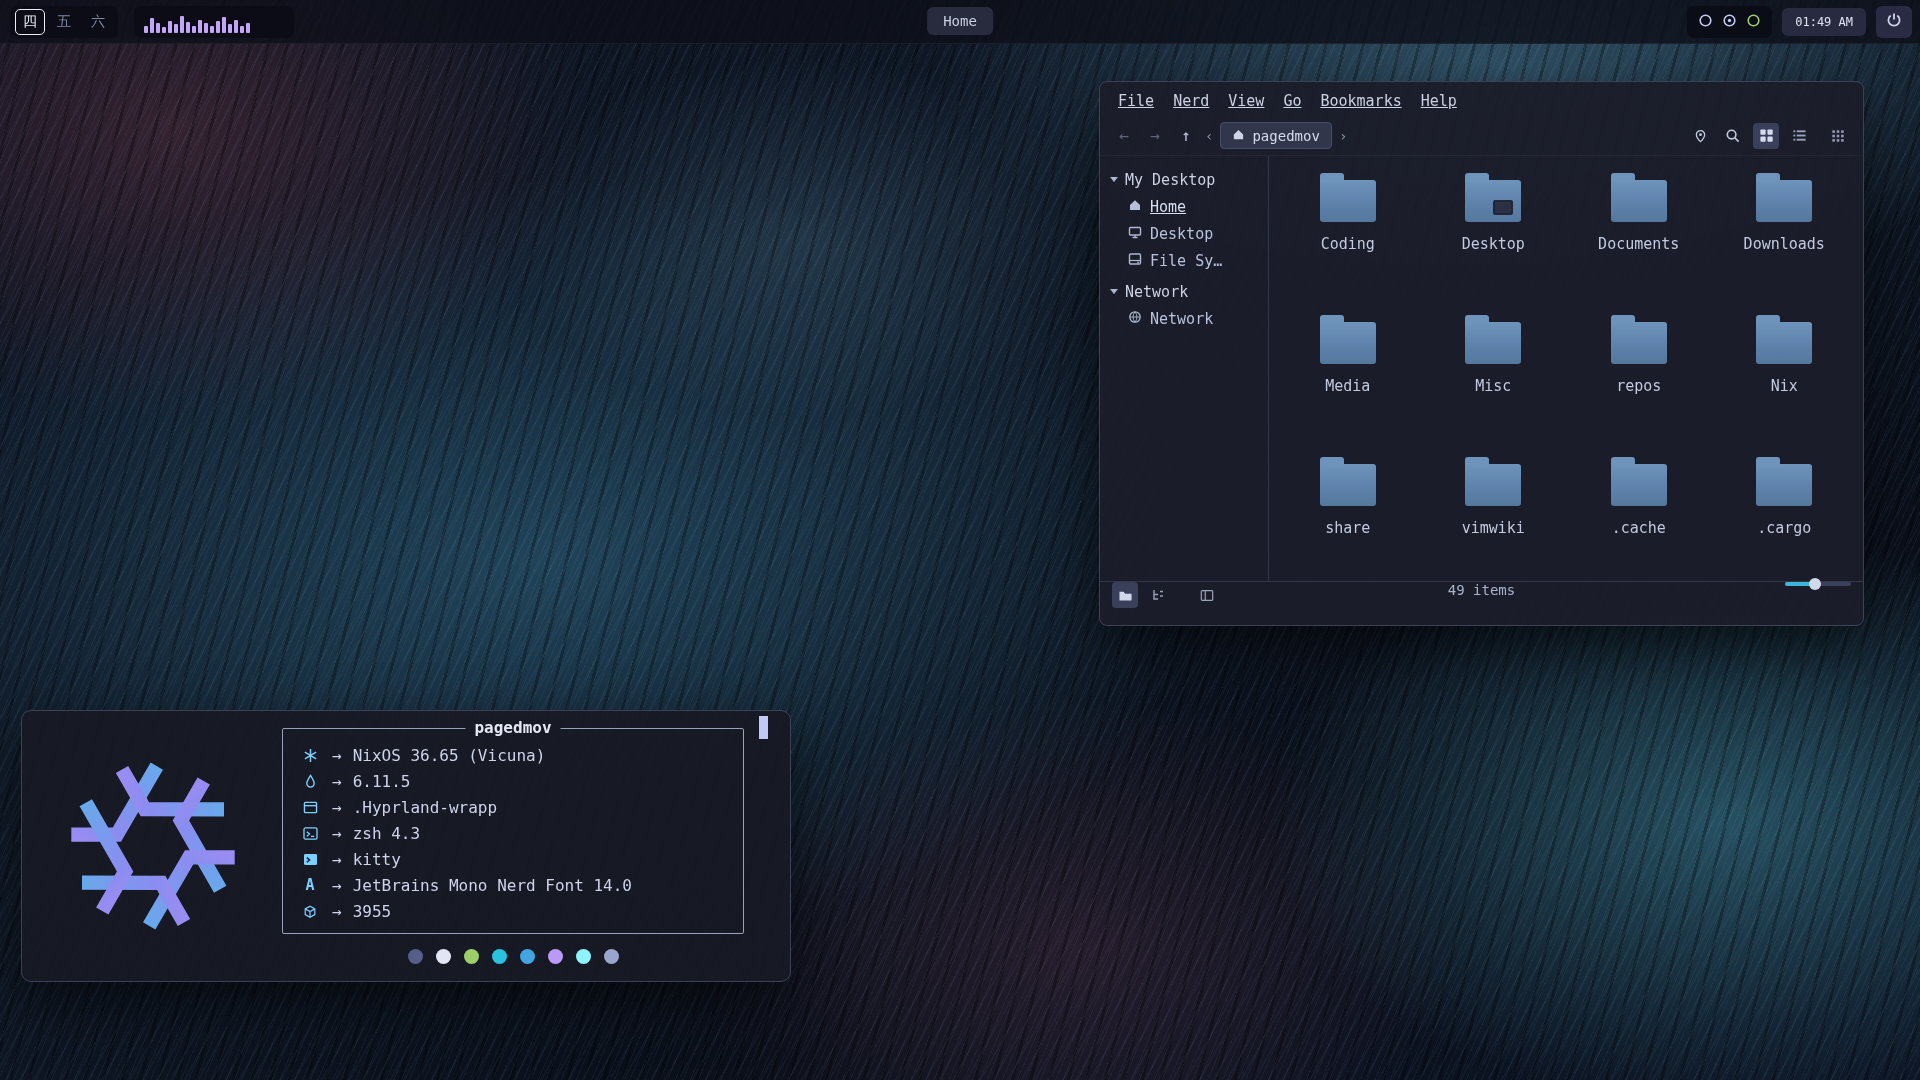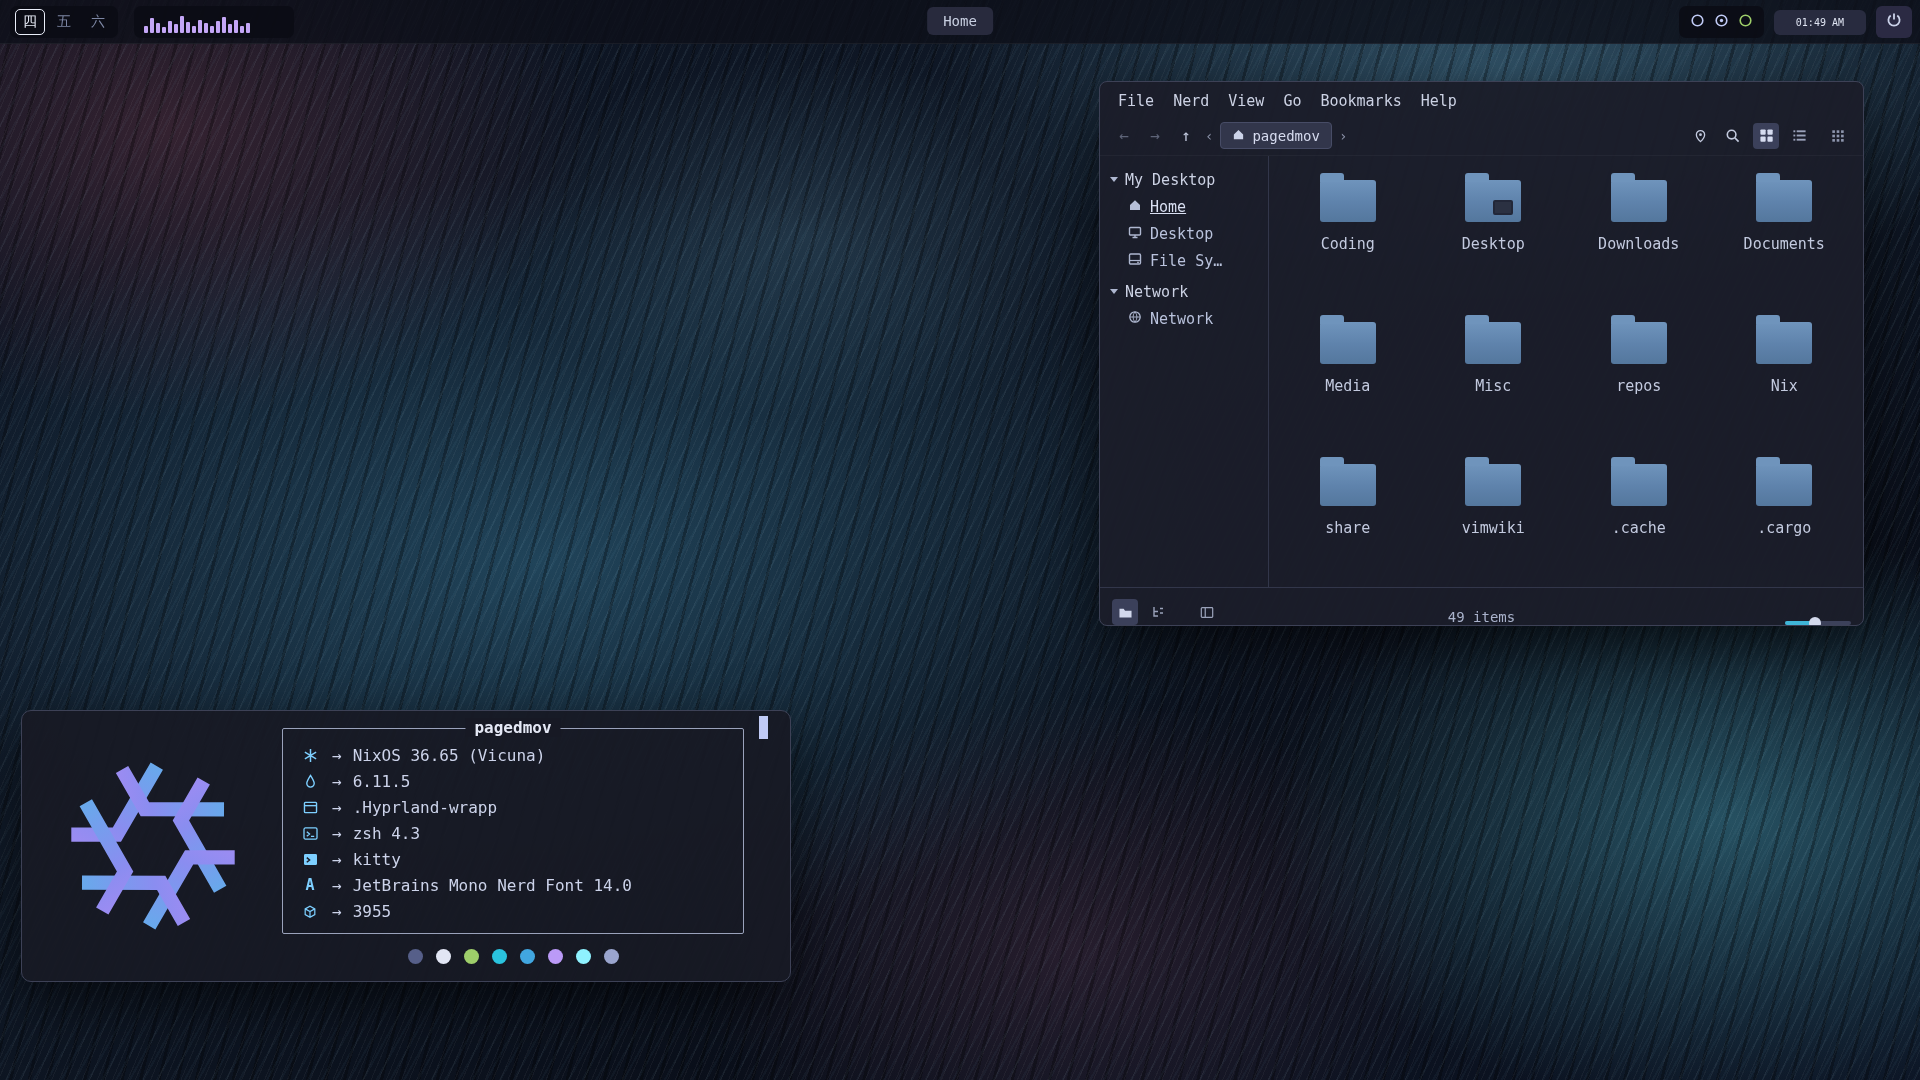--- a/index.html
+++ b/index.html
@@ -38,34 +38,34 @@
   .ws.active { border:1.5px solid #e9edf8; color:#e9edf8; }
   .vis { display:flex; align-items:flex-end; gap:2px; background:rgba(10,12,20,0.85);
          border-radius:7px; padding:5px 10px; height:32px; width:160px; }
   .vbar { width:4px; background:#c4a6f6; border-radius:1px; }
   .tb-center { position:absolute; left:50%; top:7px; transform:translateX(-50%); }
   .title-pill { background:rgba(42,45,64,0.92); color:#c9d0e2; font-size:14px;
                 border-radius:6px; padding:6px 16px; }
   .tb-right { position:absolute; right:8px; top:6px; display:flex; align-items:center; gap:10px; }
   .tray { display:flex; align-items:center; gap:9px; background:rgba(10,12,20,0.85);
           border-radius:7px; padding:0 11px; height:32px; }
-  .clock-pill { background:rgba(42,46,66,0.92); color:#dfe4f2; font-size:10px;
-                border-radius:6px; padding:7px 22px; }
+  .clock-pill { background:rgba(42,46,66,0.92); color:#dfe4f2; font-size:12px;
+                border-radius:6px; padding:7px 13px; }
   .power-pill { background:rgba(46,44,70,0.92); border-radius:6px; width:36px; height:32px;
                 display:flex; align-items:center; justify-content:center; }
 
   
   .fm {
     position:absolute; left:1099px; top:81px; width:765px; height:545px; z-index:5;
     background:rgba(27,29,42,0.96); border:1px solid #3d4156; border-radius:8px;
     box-shadow:0 20px 55px rgba(0,0,0,0.55); color:#c3cadf;
     display:flex; flex-direction:column; overflow:hidden; font-size:15px;
   }
   .fm-menubar { display:flex; gap:19px; padding:10px 18px 4px; height:34px; }
-  .fm-menu-item { color:#ccd2e4; cursor:default; }
+  .fm-menu-item { color:#ccd2e4; cursor:default;text-decoration:underline; }
   .fm-toolbar { display:flex; align-items:center; gap:7px; padding:3px 12px;
                 height:40px; border-bottom:1px solid rgba(255,255,255,0.04); }
   .nav-arrow { width:24px; text-align:center; font-size:16px; color:#5e6478; }
   .nav-arrow.enabled { color:#c3cadf; }
   .chev { color:#8a91a8; font-size:14px; }
   .pathbar { display:flex; align-items:center; gap:7px; background:#32364b;
              border:1px solid #474c66; border-radius:4px; padding:3px 11px;
              color:#d6dbef; font-size:14px; height:27px; }
   .tb-spacer { flex:1; }
   .tb-btn { width:26px; height:26px; display:flex; align-items:center; justify-content:center;
@@ -86,21 +86,21 @@
                 grid-auto-rows:142px; padding:10px 6px 0 6px; }
   .cell { display:flex; flex-direction:column; align-items:center; padding-top:14px; gap:13px; }
   .folder { width:56px; height:42px; position:relative; border-radius:3px;
             background:linear-gradient(180deg,#6f94bc 0%, #5e82ab 55%, #54779d 100%); }
   .folder::before { content:""; position:absolute; top:-7px; left:0; width:24px; height:9px;
                     background:#6f94bc; border-radius:3px 3px 0 0; }
   .folder .emblem { position:absolute; right:8px; bottom:7px; width:20px; height:15px;
                     background:#2b3142; border:2px solid #222738; border-radius:2px; }
   .flabel { font-size:15px; color:#c3cadf; }
 
-  .fm-status { height:38px; border-top:1px solid #32364a; display:flex; align-items:flex-end;
+  .fm-status { height:44px; border-top:1px solid #32364a; display:flex; align-items:flex-start;
                padding:0 12px; gap:7px; position:relative; }
   .status-text { position:absolute; left:50%; transform:translateX(-50%);
                  font-size:14px; color:#aab3cc; }
   .slider { margin-left:auto; width:66px; height:4px; background:#3c415a; border-radius:2px;
             position:relative; }
   .slider .fill { position:absolute; left:0; top:0; height:4px; width:45%;
                   background:#3fb6d8; border-radius:2px; }
   .slider .knob { position:absolute; left:45%; top:50%; transform:translate(-50%,-50%);
                   width:12px; height:12px; border-radius:50%; background:#d3d9ec; }
 
@@ -323,25 +323,25 @@
         <div class="flabel">Coding</div>
       </div>
       <div class="cell">
         <div class="folder">
             <span class="emblem"></span>
           </div>
         <div class="flabel">Desktop</div>
       </div>
       <div class="cell">
         <div class="folder"></div>
+        <div class="flabel">Documents</div>
+      </div>
+      <div class="cell">
+        <div class="folder"></div>
         <div class="flabel">Downloads</div>
-      </div>
-      <div class="cell">
-        <div class="folder"></div>
-        <div class="flabel">Documents</div>
       </div>
       <div class="cell">
         <div class="folder"></div>
         <div class="flabel">Media</div>
       </div>
       <div class="cell">
         <div class="folder"></div>
         <div class="flabel">Misc</div>
       </div>
       <div class="cell">

